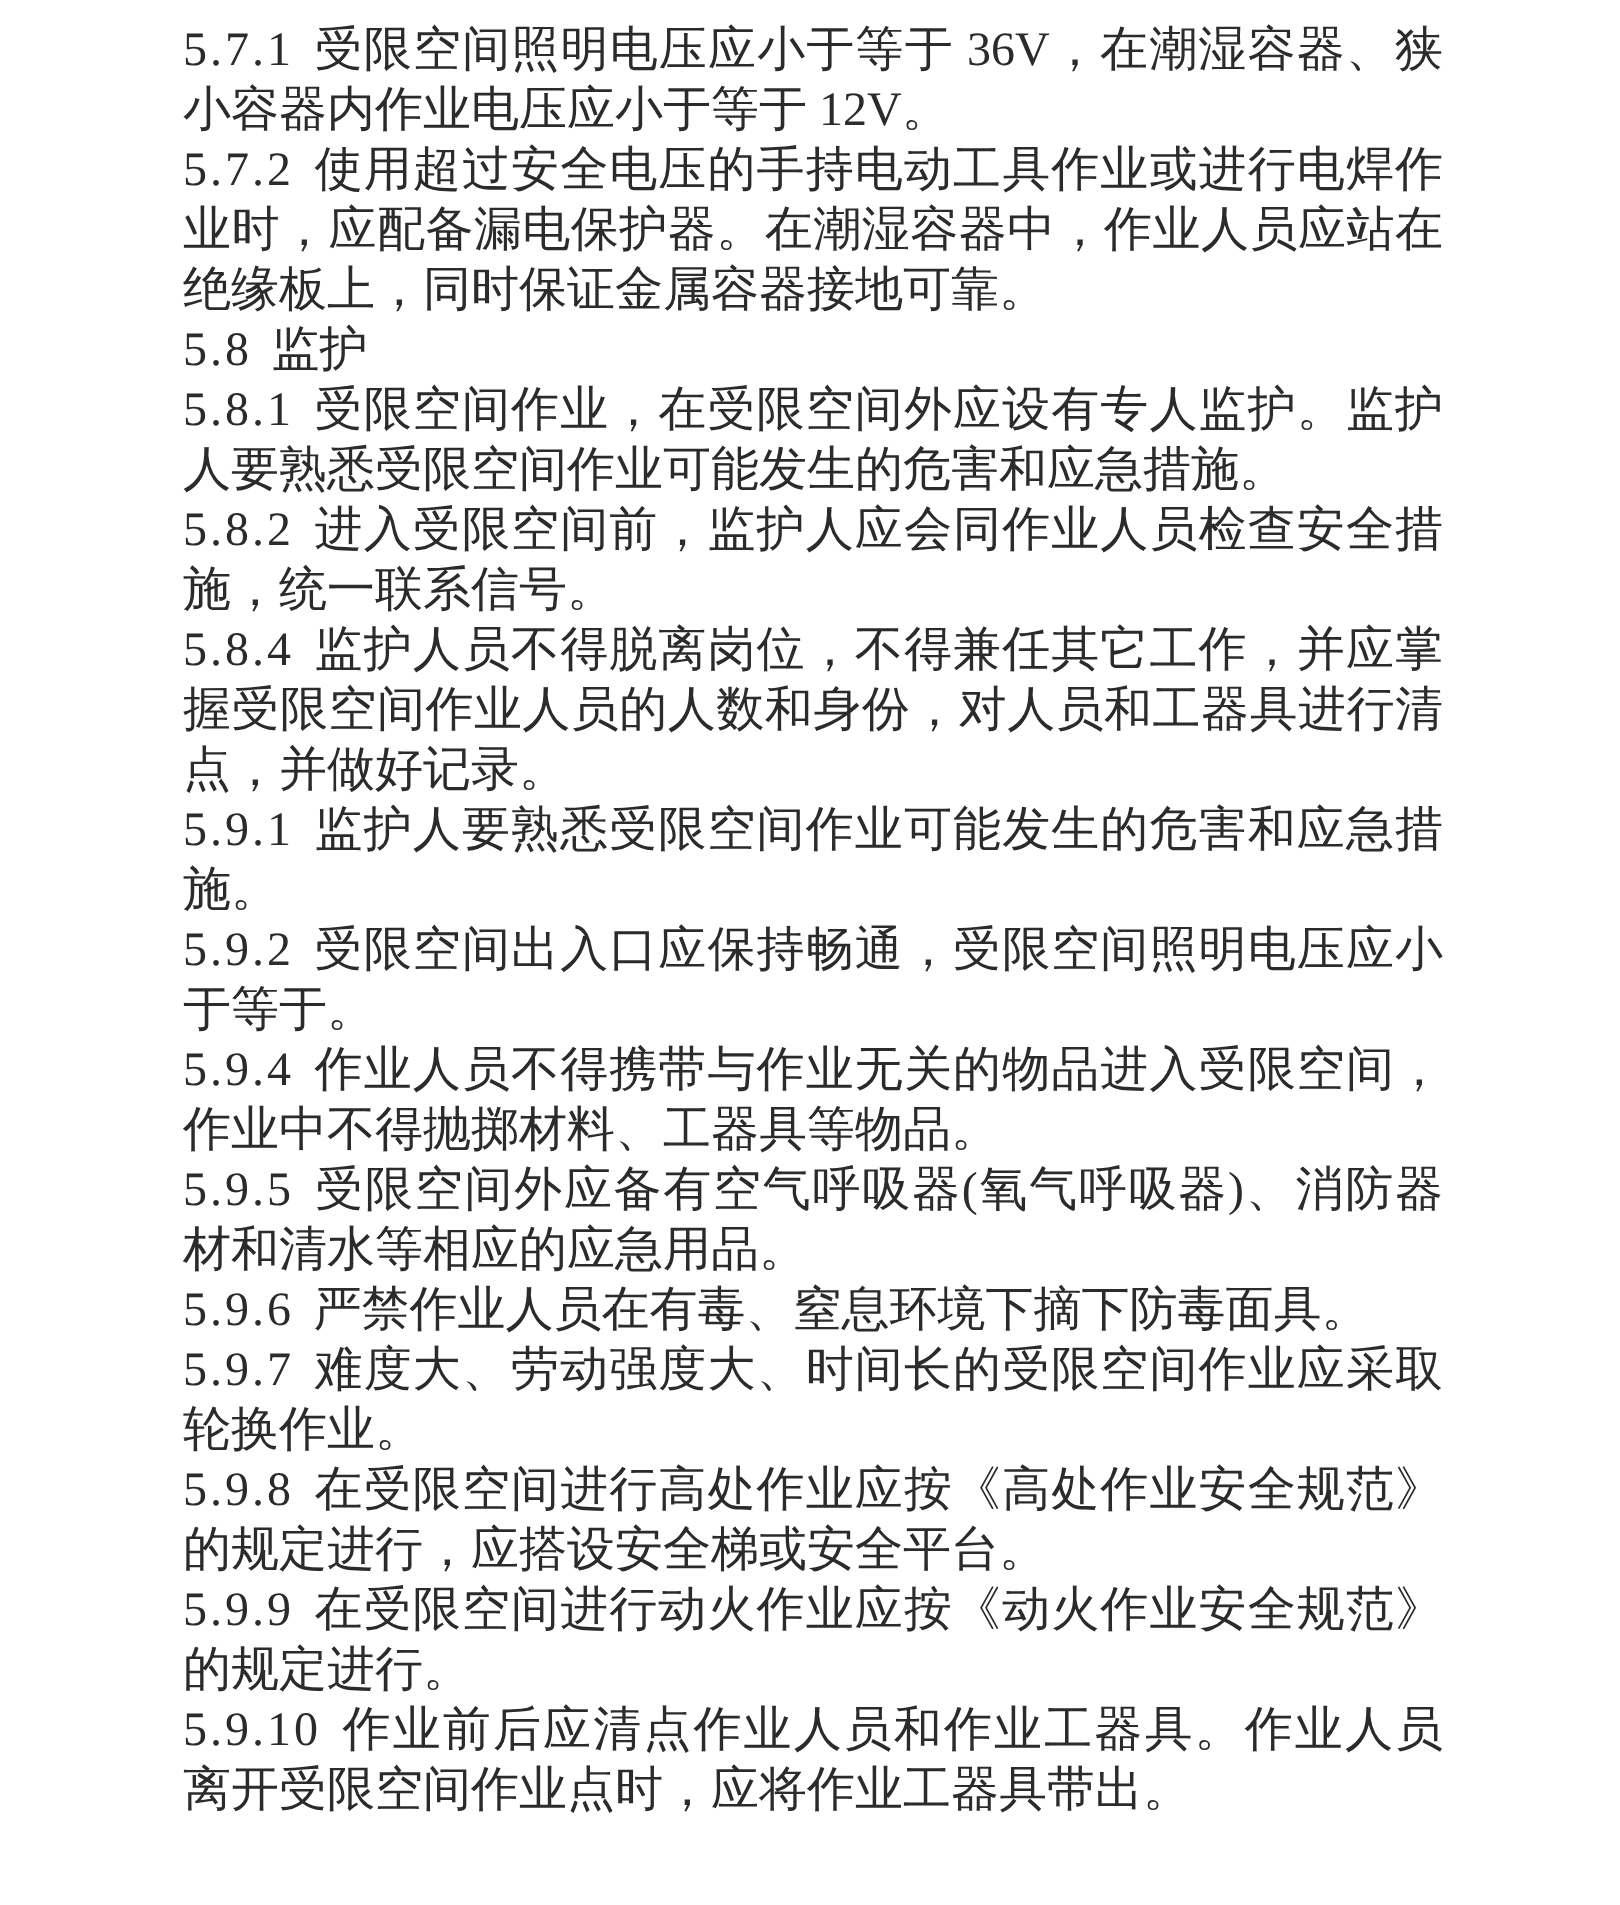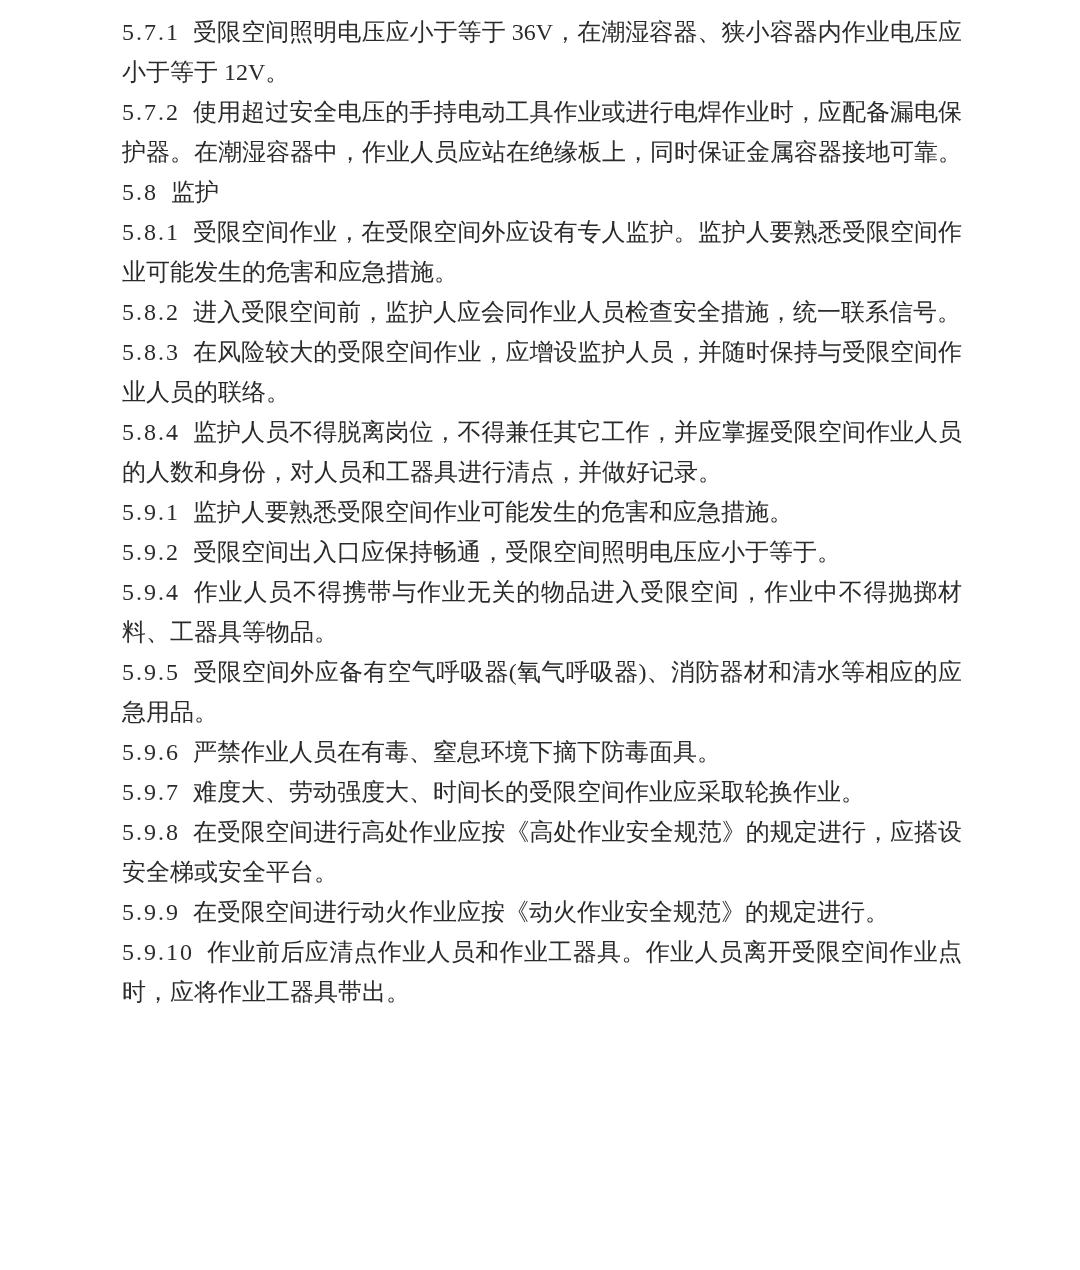--- a/index.html
+++ b/index.html
@@ -16,21 +16,21 @@
   }
   .page {
     box-sizing: border-box;
     width: 1080px;
     height: 1270px;
     padding: 12px 118px 0 122px;
     background: #ffffff;
   }
   p.clause {
     margin: 0;
-    font-size: 24px;
+    font-size: 32px;
     line-height: 40px;
     text-align: justify;
     text-justify: inter-ideograph;
     word-break: break-all;
   }
   p.clause .num {
     margin-right: 13px;
     letter-spacing: 2px;
     white-space: nowrap;
   }
@@ -44,21 +44,20 @@
 
   <p class="clause"><span class="num">5.7.2</span><span>使用超过安全电压的手持电动工具作业或进行电焊作业时，应配备漏电保护器。在潮湿容器中，作业人员应站在绝缘板上，同时保证金属容器接地可靠。</span></p>
 
 
   <p class="clause"><span class="num">5.8</span><span>监护</span></p>
 
   <p class="clause"><span class="num">5.8.1</span><span>受限空间作业，在受限空间外应设有专人监护。监护人要熟悉受限空间作业可能发生的危害和应急措施。</span></p>
 
   <p class="clause"><span class="num">5.8.2</span><span>进入受限空间前，监护人应会同作业人员检查安全措施，统一联系信号。</span></p>
 
-  <p class="clause"><span class="num">5.8.3</span><span>在风险较大的受限空间作业，应增设监护人员，并随时保持与受限空间作业人员的联络。</span></p>
 
   <p class="clause"><span class="num">5.8.4</span><span>监护人员不得脱离岗位，不得兼任其它工作，并应掌握受限空间作业人员的人数和身份，对人员和工器具进行清点，并做好记录。</span></p>
 
 
   <p class="clause"><span class="num">5.9.1</span><span>监护人要熟悉受限空间作业可能发生的危害和应急措施。</span></p>
 
   <p class="clause"><span class="num">5.9.2</span><span>受限空间出入口应保持畅通，受限空间照明电压应小于等于。</span></p>
 
 
   <p class="clause"><span class="num">5.9.4</span><span>作业人员不得携带与作业无关的物品进入受限空间，作业中不得抛掷材料、工器具等物品。</span></p>

